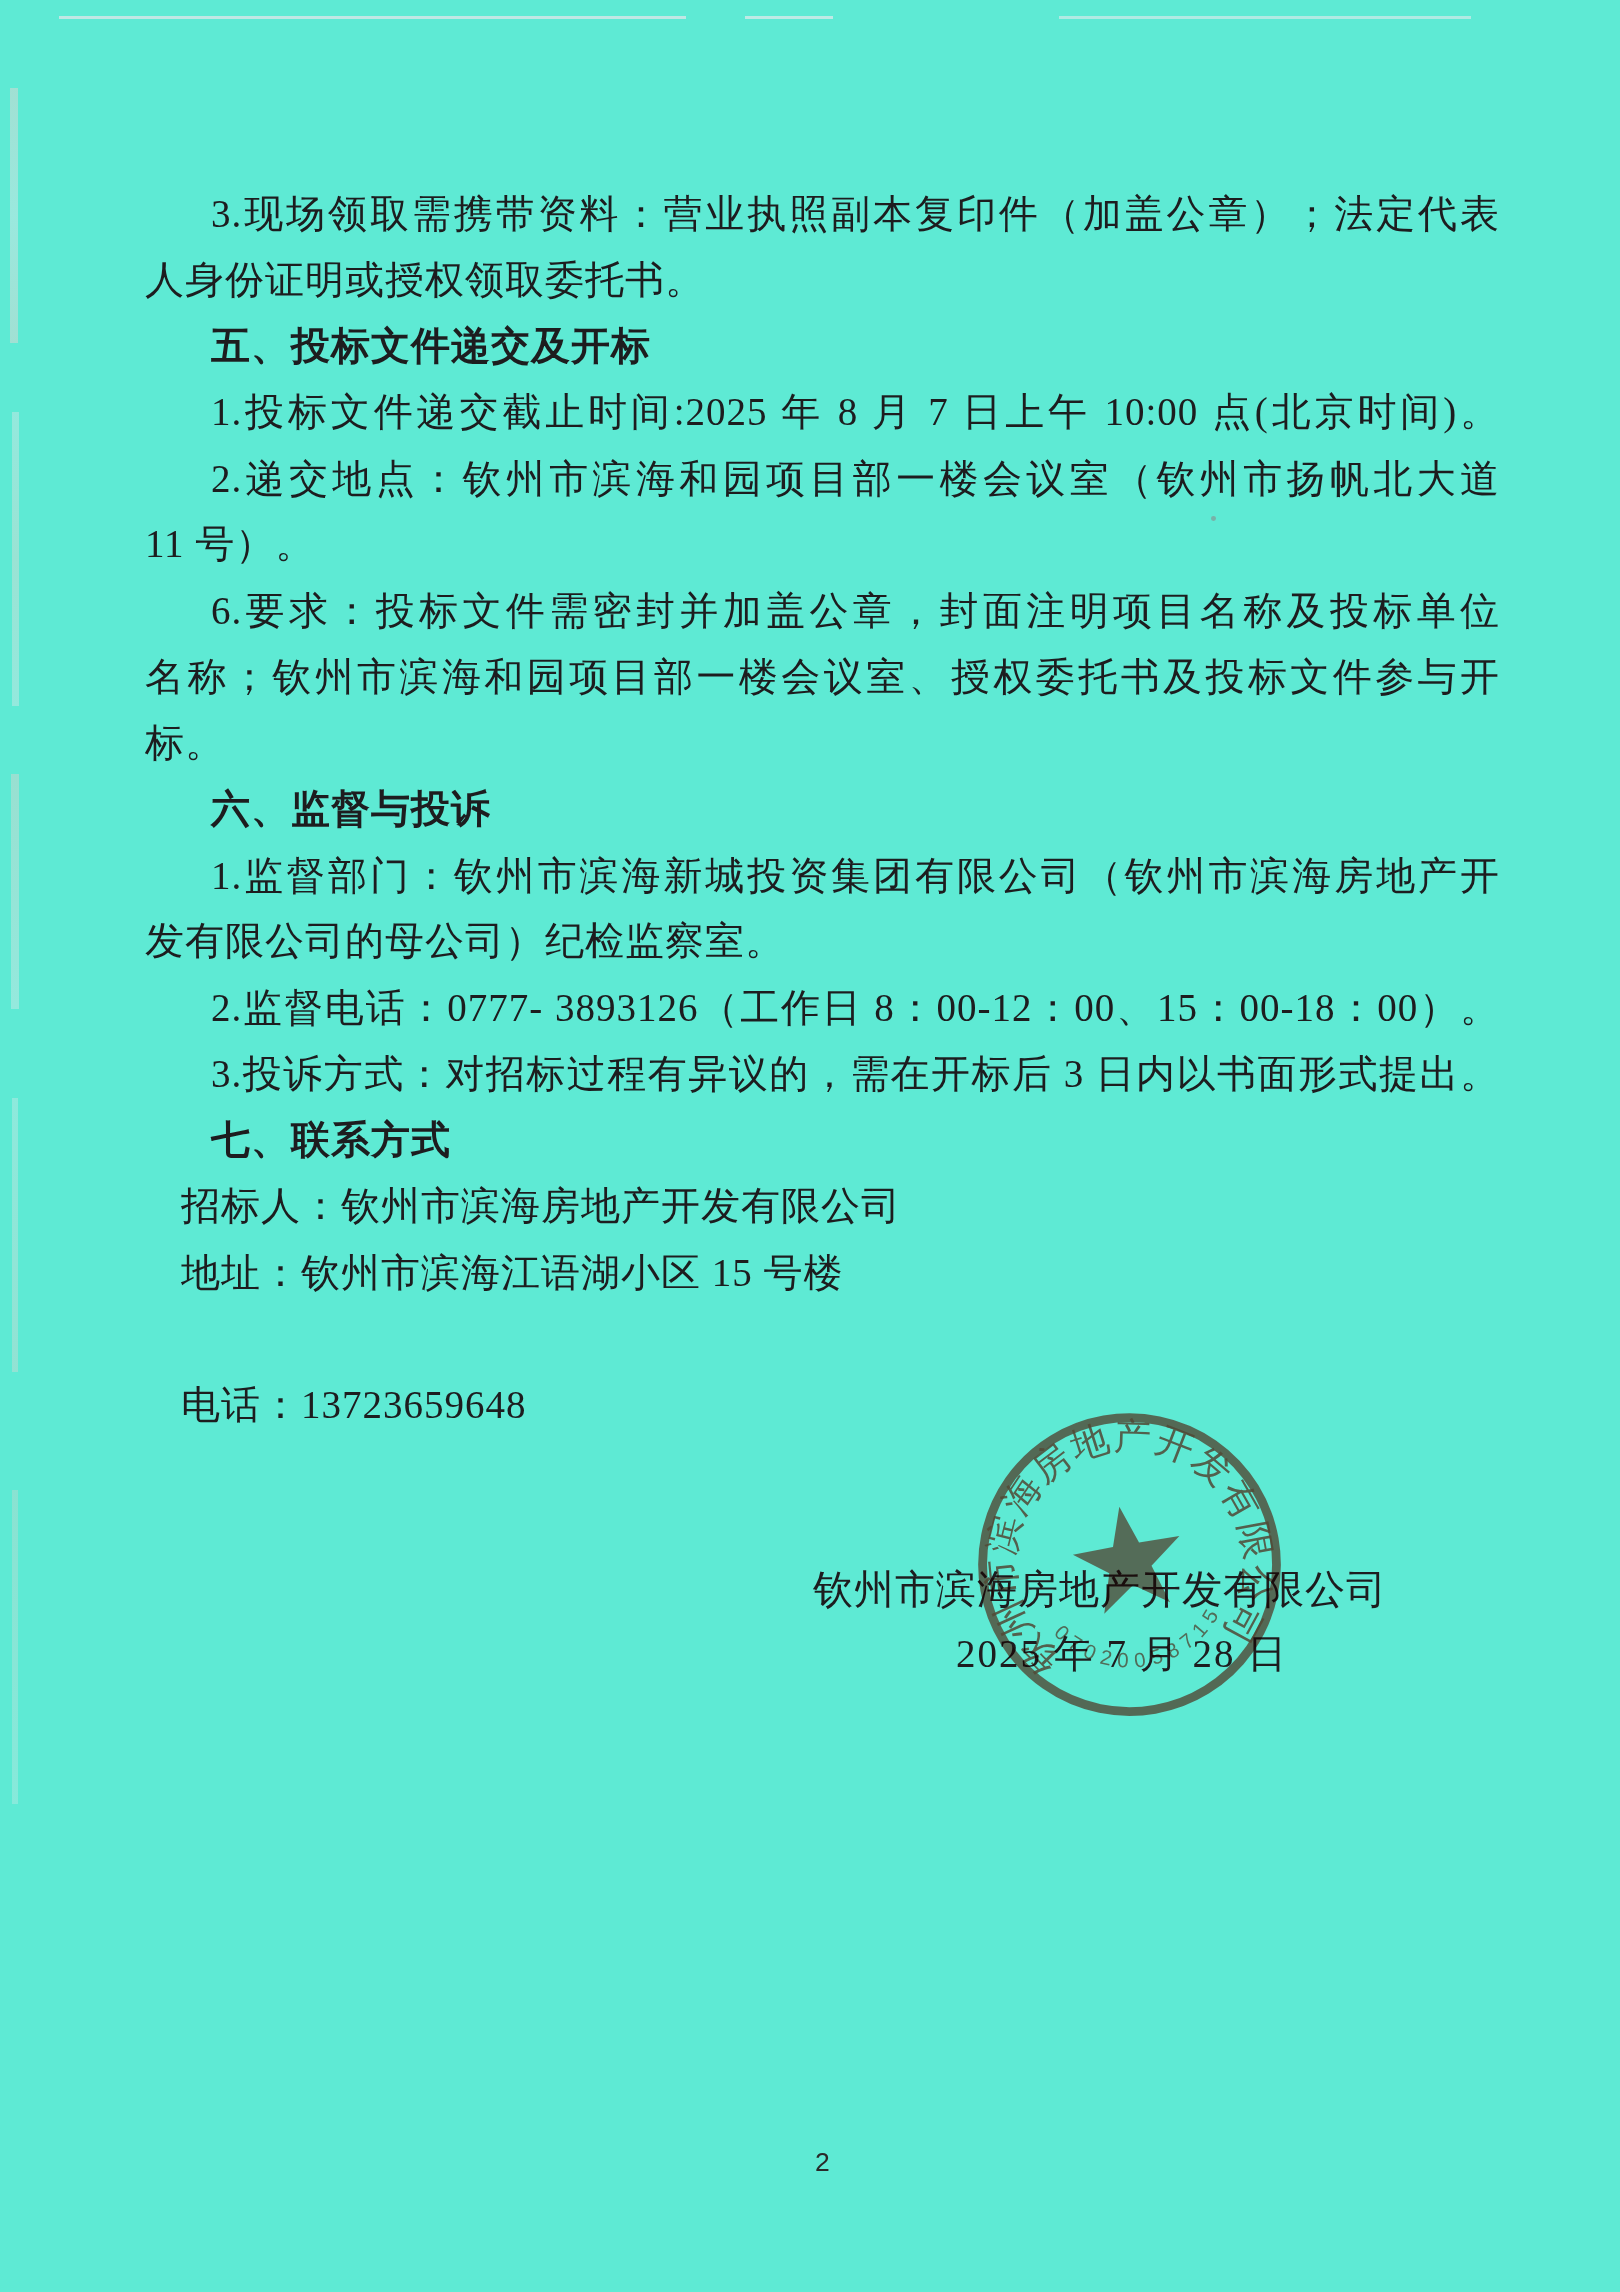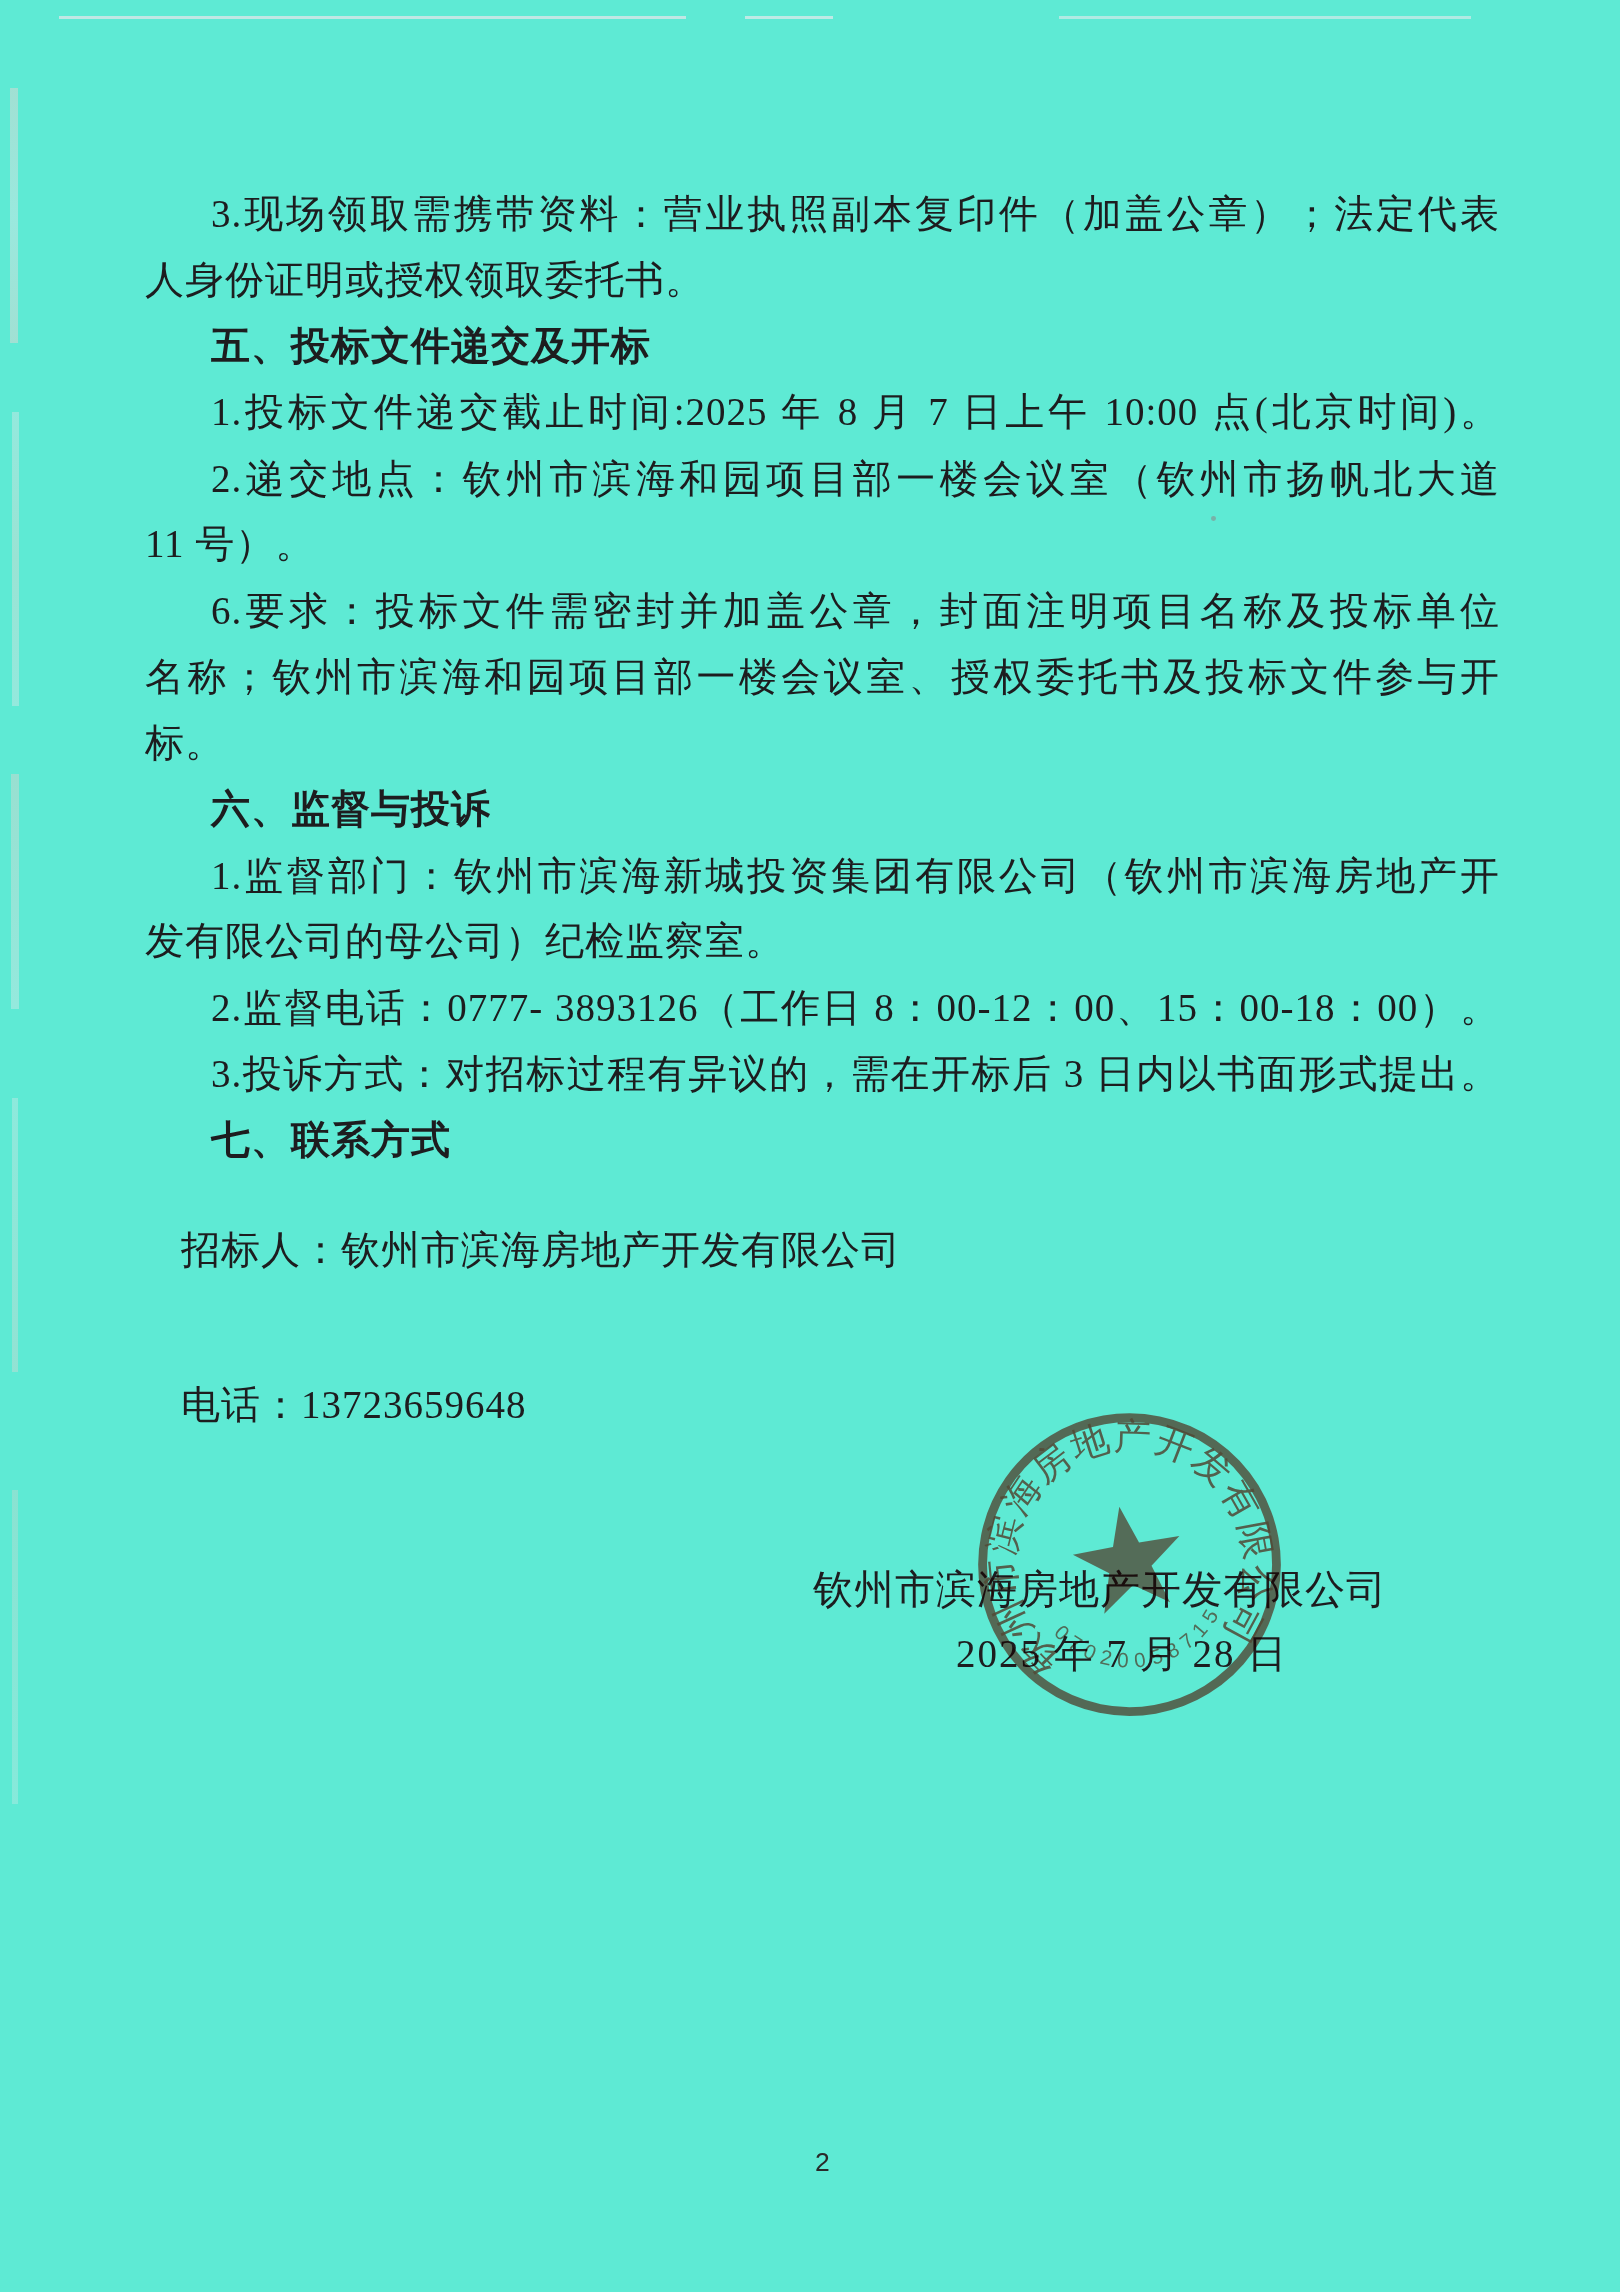--- a/index.html
+++ b/index.html
@@ -70,21 +70,22 @@
   <div class="line" style="top:521px">11 号）。</div>
   <div class="line j ind" style="top:588px">6.要求：投标文件需密封并加盖公章，封面注明项目名称及投标单位</div>
   <div class="line j" style="top:654px">名称；钦州市滨海和园项目部一楼会议室、授权委托书及投标文件参与开</div>
   <div class="line" style="top:720px">标。</div>
   <div class="line b ind" style="top:786px">六、监督与投诉</div>
   <div class="line j ind" style="top:853px">1.监督部门：钦州市滨海新城投资集团有限公司（钦州市滨海房地产开</div>
   <div class="line" style="top:918px">发有限公司的母公司）纪检监察室。</div>
   <div class="line j ind" style="top:985px">2.监督电话：0777- 3893126（工作日 8：00-12：00、15：00-18：00）。</div>
   <div class="line j ind" style="top:1051px">3.投诉方式：对招标过程有异议的，需在开标后 3 日内以书面形式提出。</div>
   <div class="line b ind" style="top:1117px">七、联系方式</div>
-  <div class="line c" style="top:1227px">招标人：钦州市滨海房地产开发有限公司</div>
+  <div class="line c" style="top:1183px">招标人：钦州市滨海房地产开发有限公司</div>
+  <div class="line c" style="top:1250px">地址：钦州市滨海江语湖小区 15 号楼</div>
   <div class="line c" style="top:1382px">电话：13723659648</div>
 
   <div class="sig-company">钦州市滨海房地产开发有限公司</div>
   <div class="sig-date">2025 年 7 月 28 日</div>
 
   <svg class="seal" viewBox="0 0 342 342">
     <defs>
       <path id="arcT" d="M 86.6 248.4 A 118 118 0 1 1 253.4 248.4" fill="none"></path>
       <path id="arcB" d="M 79.1 217.5 A 105 105 0 0 0 260.9 217.5" fill="none"></path>
     </defs>

